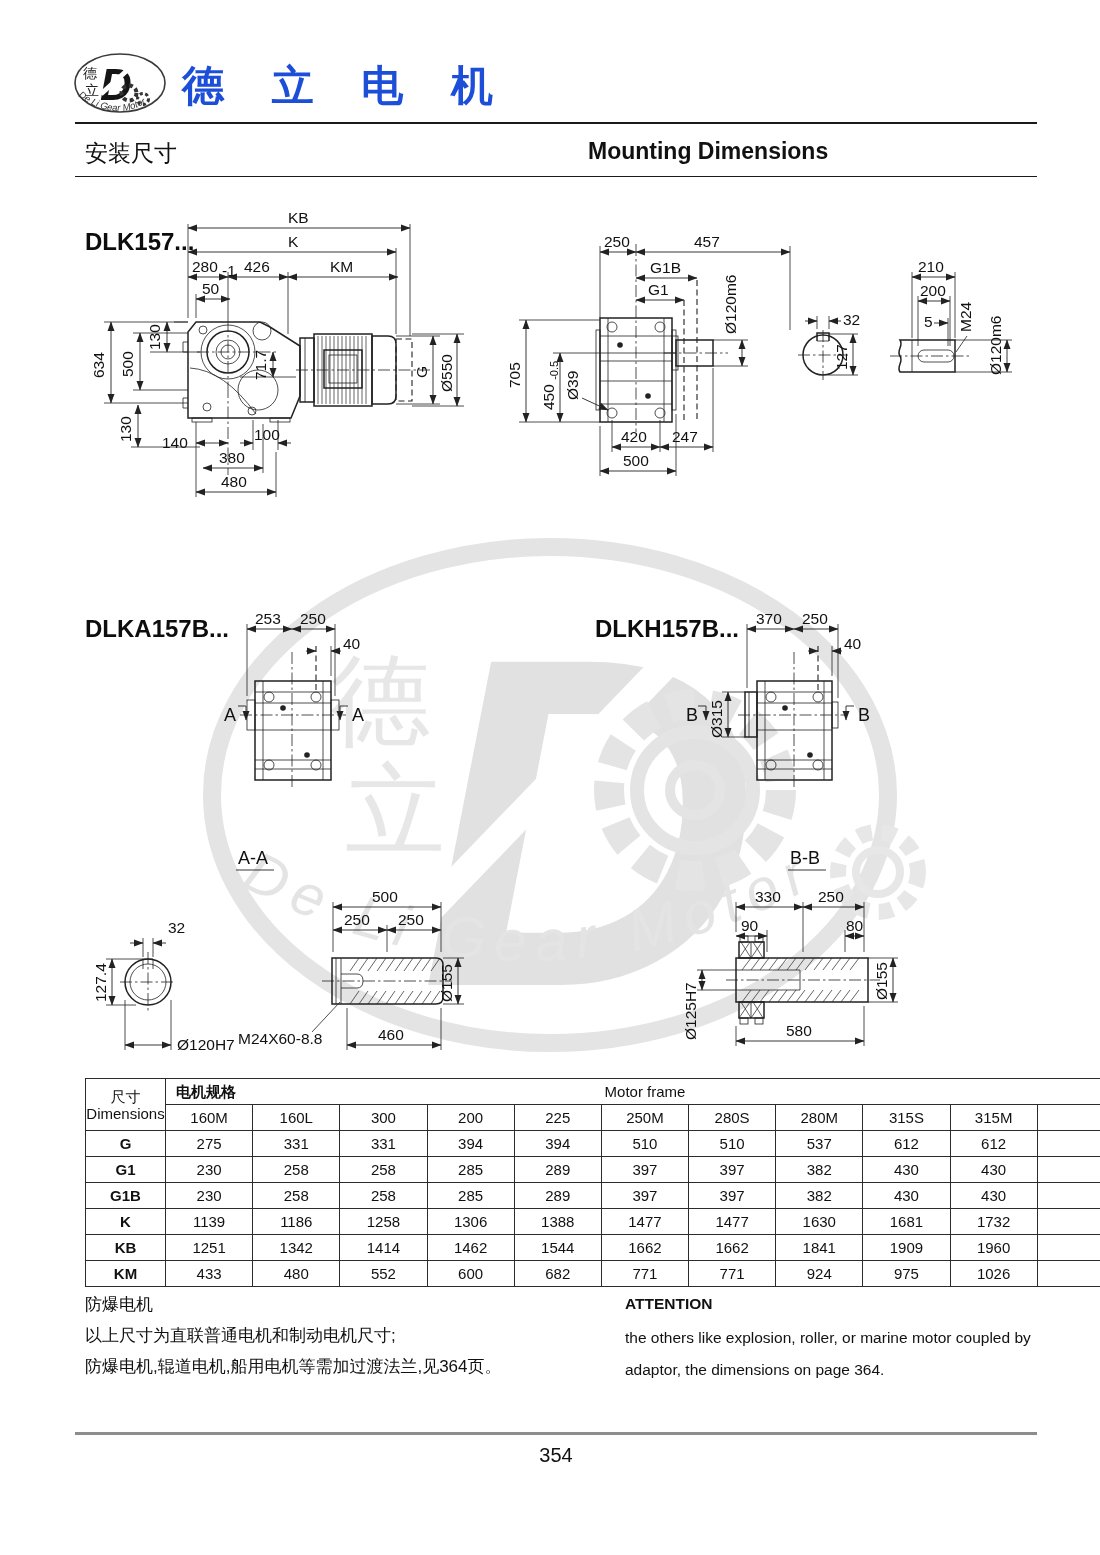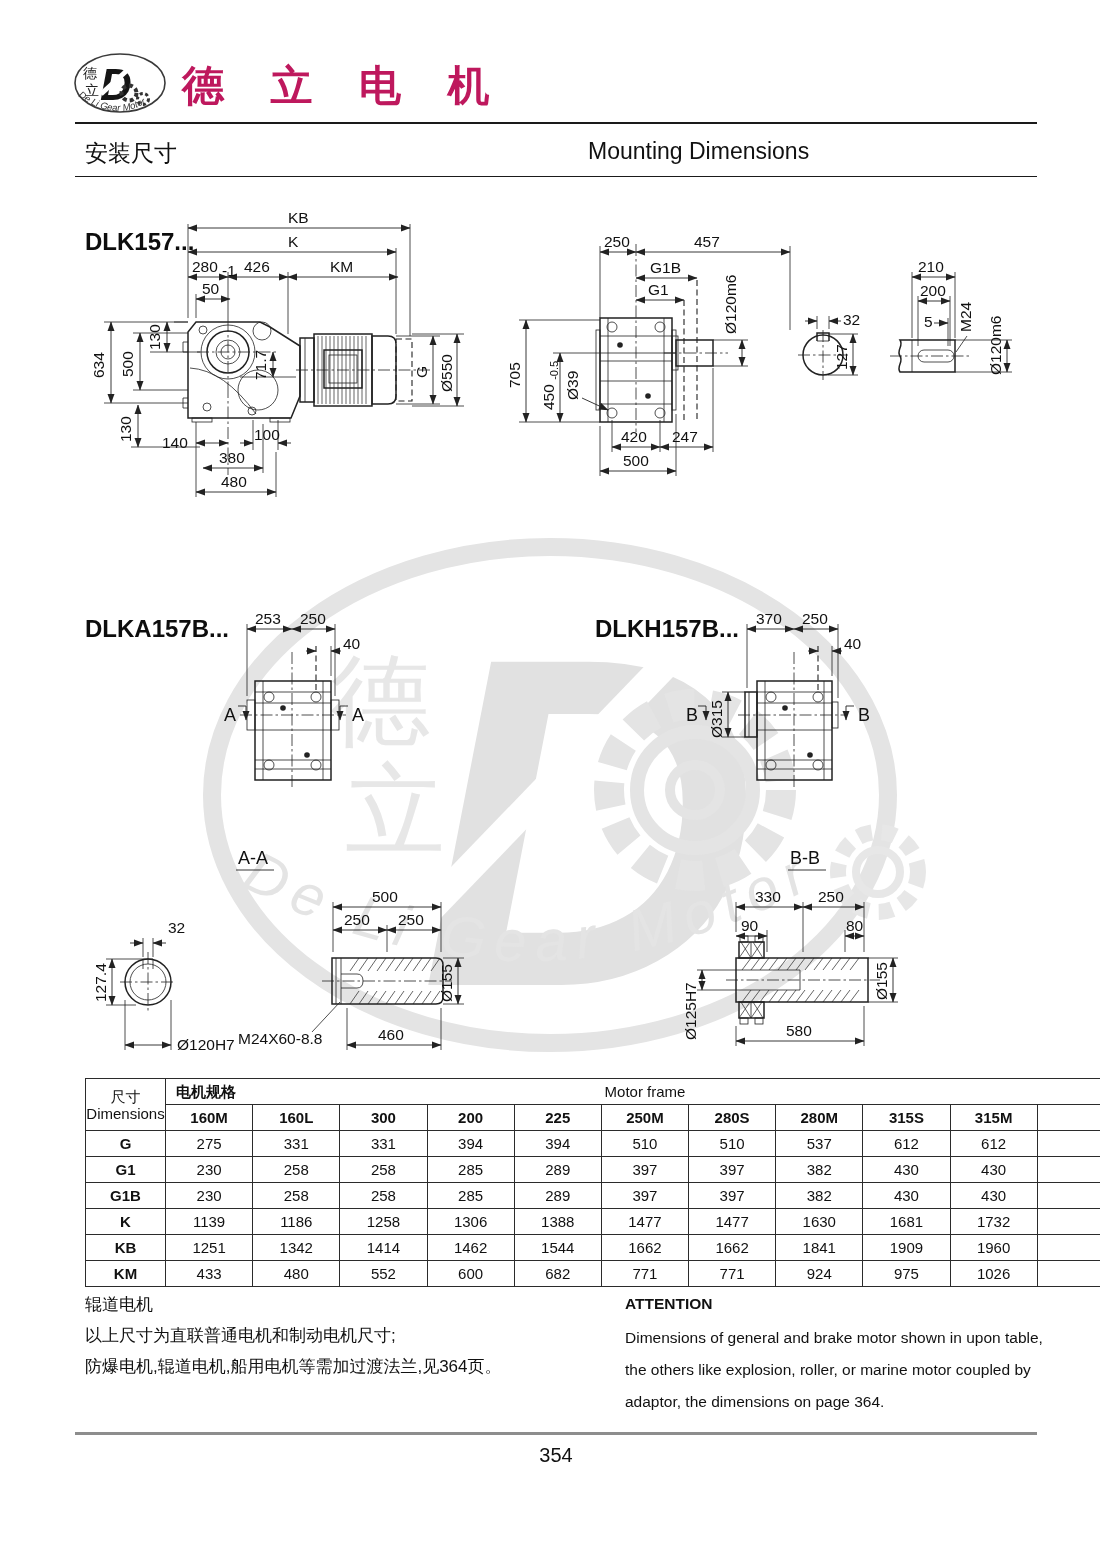--- a/index.html
+++ b/index.html
@@ -1,32 +1,32 @@
 <!DOCTYPE html>
 <html><head>
 <meta charset="utf-8">
 <style>
   html,body{margin:0;padding:0;background:#fff;}
   .page{position:relative;width:1100px;height:1555px;background:#fff;overflow:hidden;
         font-family:"Liberation Sans",sans-serif;color:#111;}
   .abs{position:absolute;}
   
-  .brand{position:absolute;left:182px;top:58px;font-family:Liberation Serif, serif;
-         font-weight:bold;font-size:42px;letter-spacing:18px;color:#be185d;}
+  .brand{position:absolute;left:182px;top:58px;font-family:Liberation Sans, sans-serif;
+         font-weight:bold;font-size:42px;letter-spacing:18px;color:#1d4ed8;}
   .rule1{position:absolute;left:75px;top:122px;width:962px;border-top:2.5px solid #1a1a1a;}
   .rule2{position:absolute;left:75px;top:176px;width:962px;border-top:1.5px solid #1a1a1a;}
   .title-zh{position:absolute;left:85px;top:138px;font-size:23px;font-weight:500;}
-  .title-en{position:absolute;left:588px;top:138px;font-size:23px;font-weight:normal;}
+  .title-en{position:absolute;left:588px;top:138px;font-size:23px;font-weight:bold;}
   
   table.dim{position:absolute;left:85px;top:1078px;width:1040px;border-collapse:collapse;
             table-layout:fixed;font-size:15px;}
   table.dim th,table.dim td{border:1.5px solid #2b2b2b;text-align:center;padding:0;height:25px;
             font-weight:normal;background:transparent;}
   table.dim .rowlab{font-weight:bold;}
-  table.dim .collab{font-weight:bold;}
+  table.dim .collab{font-weight:normal;}
   .corner div{line-height:17px;font-size:15px;}
   .groupcell{position:relative;}
   .groupcell .zh{position:absolute;left:10px;top:4px;font-weight:bold;}
   .groupcell .en{display:block;text-align:center;}
   
   .notes-zh{position:absolute;left:85px;top:1295px;width:505px;font-size:17px;}
   .notes-zh div{margin-bottom:11px;line-height:20px;}
   .notes-en{position:absolute;left:625px;top:1295px;width:420px;font-size:15.5px;}
   .notes-en .t{font-weight:bold;margin-bottom:16px;}
   .notes-en div.l{margin-bottom:14px;line-height:18px;}
@@ -604,26 +604,25 @@
           <td>771</td>
           <td>924</td>
           <td>975</td>
           <td>1026</td>
           <td></td>
         </tr>
       </tbody>
   </table>
 
   <div class="notes-zh">
-    <div>辊道电机</div>
+    <div>防爆电机</div>
     <div>以上尺寸为直联普通电机和制动电机尺寸;</div>
     <div>防爆电机,辊道电机,船用电机等需加过渡法兰,见364页。</div>
   </div>
   <div class="notes-en">
     <div class="t">ATTENTION</div>
-    <div class="l">Dimensions of general and brake motor shown in upon table,</div>
     <div class="l">the others like explosion, roller, or marine motor coupled by</div>
     <div class="l">adaptor, the dimensions on page 364.</div>
   </div>
 
   <div class="footrule"></div>
   <div class="pagenum">354</div>
 </div>
 
 </body></html>

